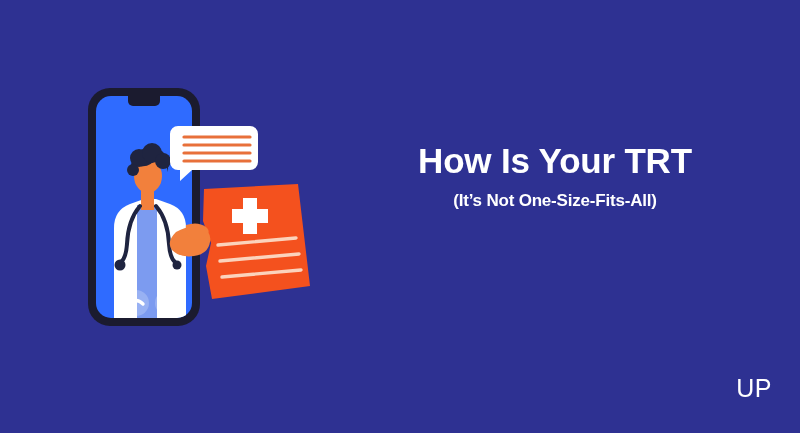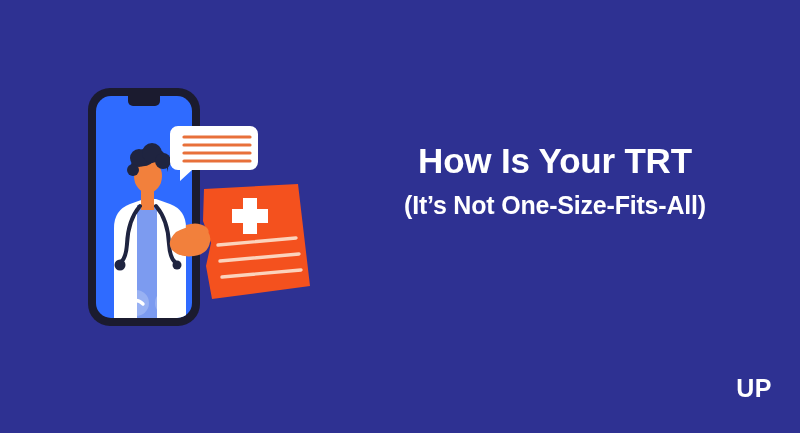--- a/index.html
+++ b/index.html
@@ -41,35 +41,35 @@
     line-height: 1.33;
     letter-spacing: -0.2px;
     margin: 0;
     white-space: nowrap;
   }
   .headline-line {
     display: block;
   }
   .subhead {
     color: #ffffff;
-    font-size: 25px;
+    font-size: 17px;
     font-weight: 700;
     letter-spacing: -0.2px;
     margin: 6px 0 16px 0;
     white-space: nowrap;
   }
 
   
   .logo {
     position: absolute;
     right: 28px;
     bottom: 32px;
     color: #ffffff;
     font-size: 25px;
-    font-weight: 700;
+    font-weight: 400;
     letter-spacing: 0.5px;
     line-height: 1;
   }
 </style>
 </head>
 <body>
 
 <div class="banner">
 
   <div class="illustration">

